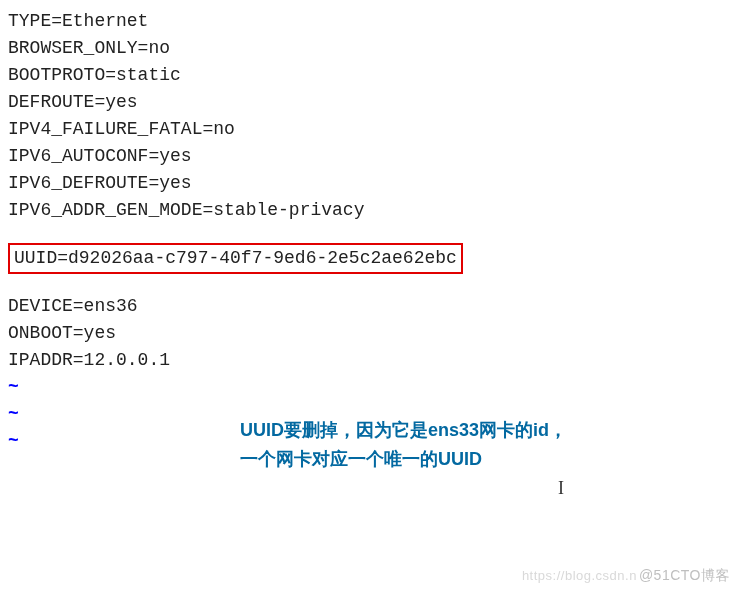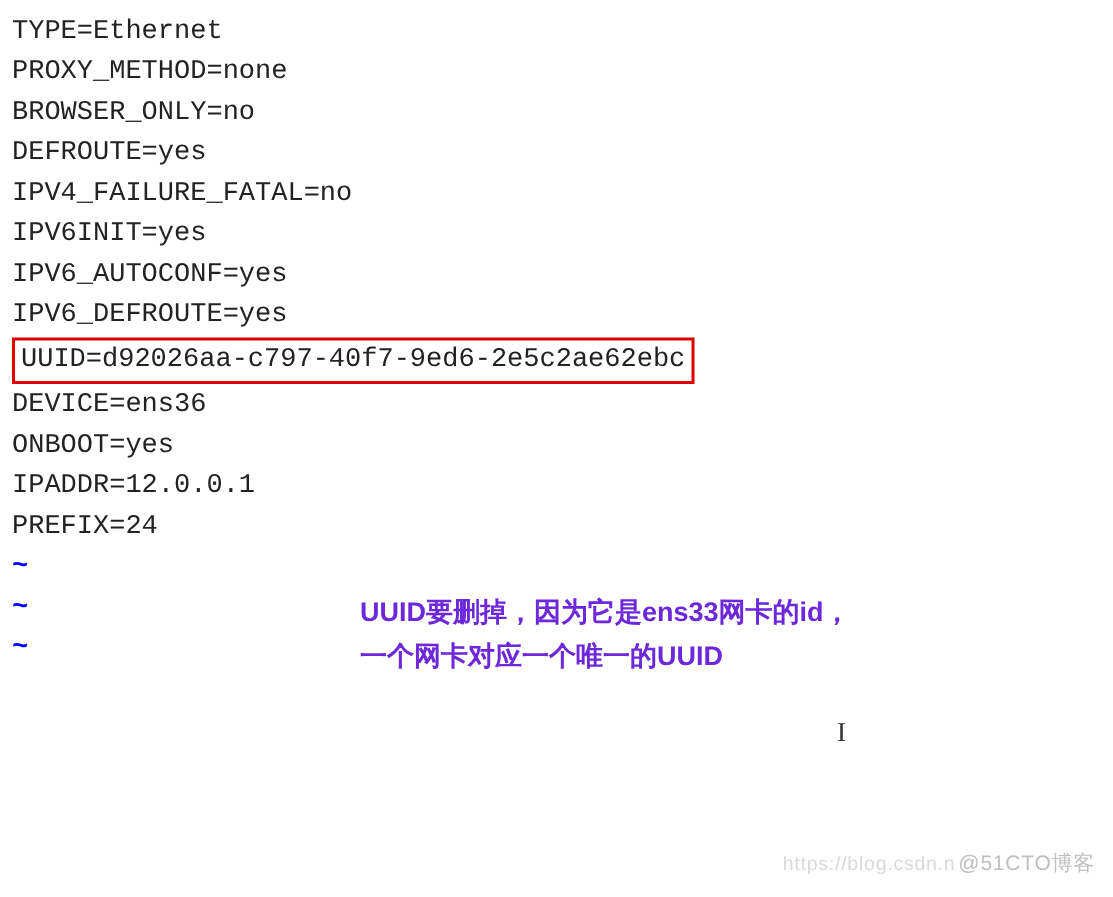--- a/index.html
+++ b/index.html
@@ -20,34 +20,34 @@
       overflow: hidden;
     }
     .config-line {
       white-space: pre;
       font-weight: 500;
     }
     .uuid-line {
       border: 2px solid #e10000;
       display: inline-block;
       padding: 0 4px;
-      margin: 1px 0;
+      margin: 19px 0;
     }
     .cursor-highlight {
       background: #00ff00;
     }
     .tilde {
       color: #0000ff;
       font-weight: bold;
     }
     .annotation {
       position: absolute;
       left: 240px;
-      top: 394px;
-      color: #6d28d9;
+      top: 416px;
+      color: #0369a1;
       font-family: "Microsoft YaHei", SimHei, sans-serif;
       font-size: 18px;
       font-weight: bold;
       line-height: 1.6;
       white-space: nowrap;
     }
     .text-cursor {
       position: absolute;
       left: 558px;
       top: 475px;
@@ -68,32 +68,31 @@
       color: #d9d9d9;
       font-size: 13px;
       margin-right: 2px;
     }
   </style>
 </head>
 <body>
 
 <div>
   <div class="config-line">TYPE=Ethernet</div>
-  <div class="config-line">PROXY_METHOD=none</div>
   <div class="config-line">BROWSER_ONLY=no</div>
+  <div class="config-line">BOOTPROTO=static</div>
   <div class="config-line">DEFROUTE=yes</div>
   <div class="config-line">IPV4_FAILURE_FATAL=no</div>
-  <div class="config-line">IPV6INIT=yes</div>
   <div class="config-line">IPV6_AUTOCONF=yes</div>
   <div class="config-line">IPV6_DEFROUTE=yes</div>
+  <div class="config-line">IPV6_ADDR_GEN_MODE=stable-privacy</div>
   <div><span class="config-line uuid-line">UUID=d92026aa-c797-40f7-9ed6-2e5c2ae62ebc</span></div>
   <div class="config-line">DEVICE=ens36</div>
   <div class="config-line">ONBOOT=yes</div>
   <div class="config-line">IPADDR=12.0.0.1</div>
-  <div class="config-line">PREFIX=24</div>
   <div class="config-line tilde">~</div>
   <div class="config-line tilde">~</div>
   <div class="config-line tilde">~</div>
 </div>
 
 <div class="annotation">
   <div>UUID要删掉，因为它是ens33网卡的id，</div>
   <div>一个网卡对应一个唯一的UUID</div>
 </div>
 

